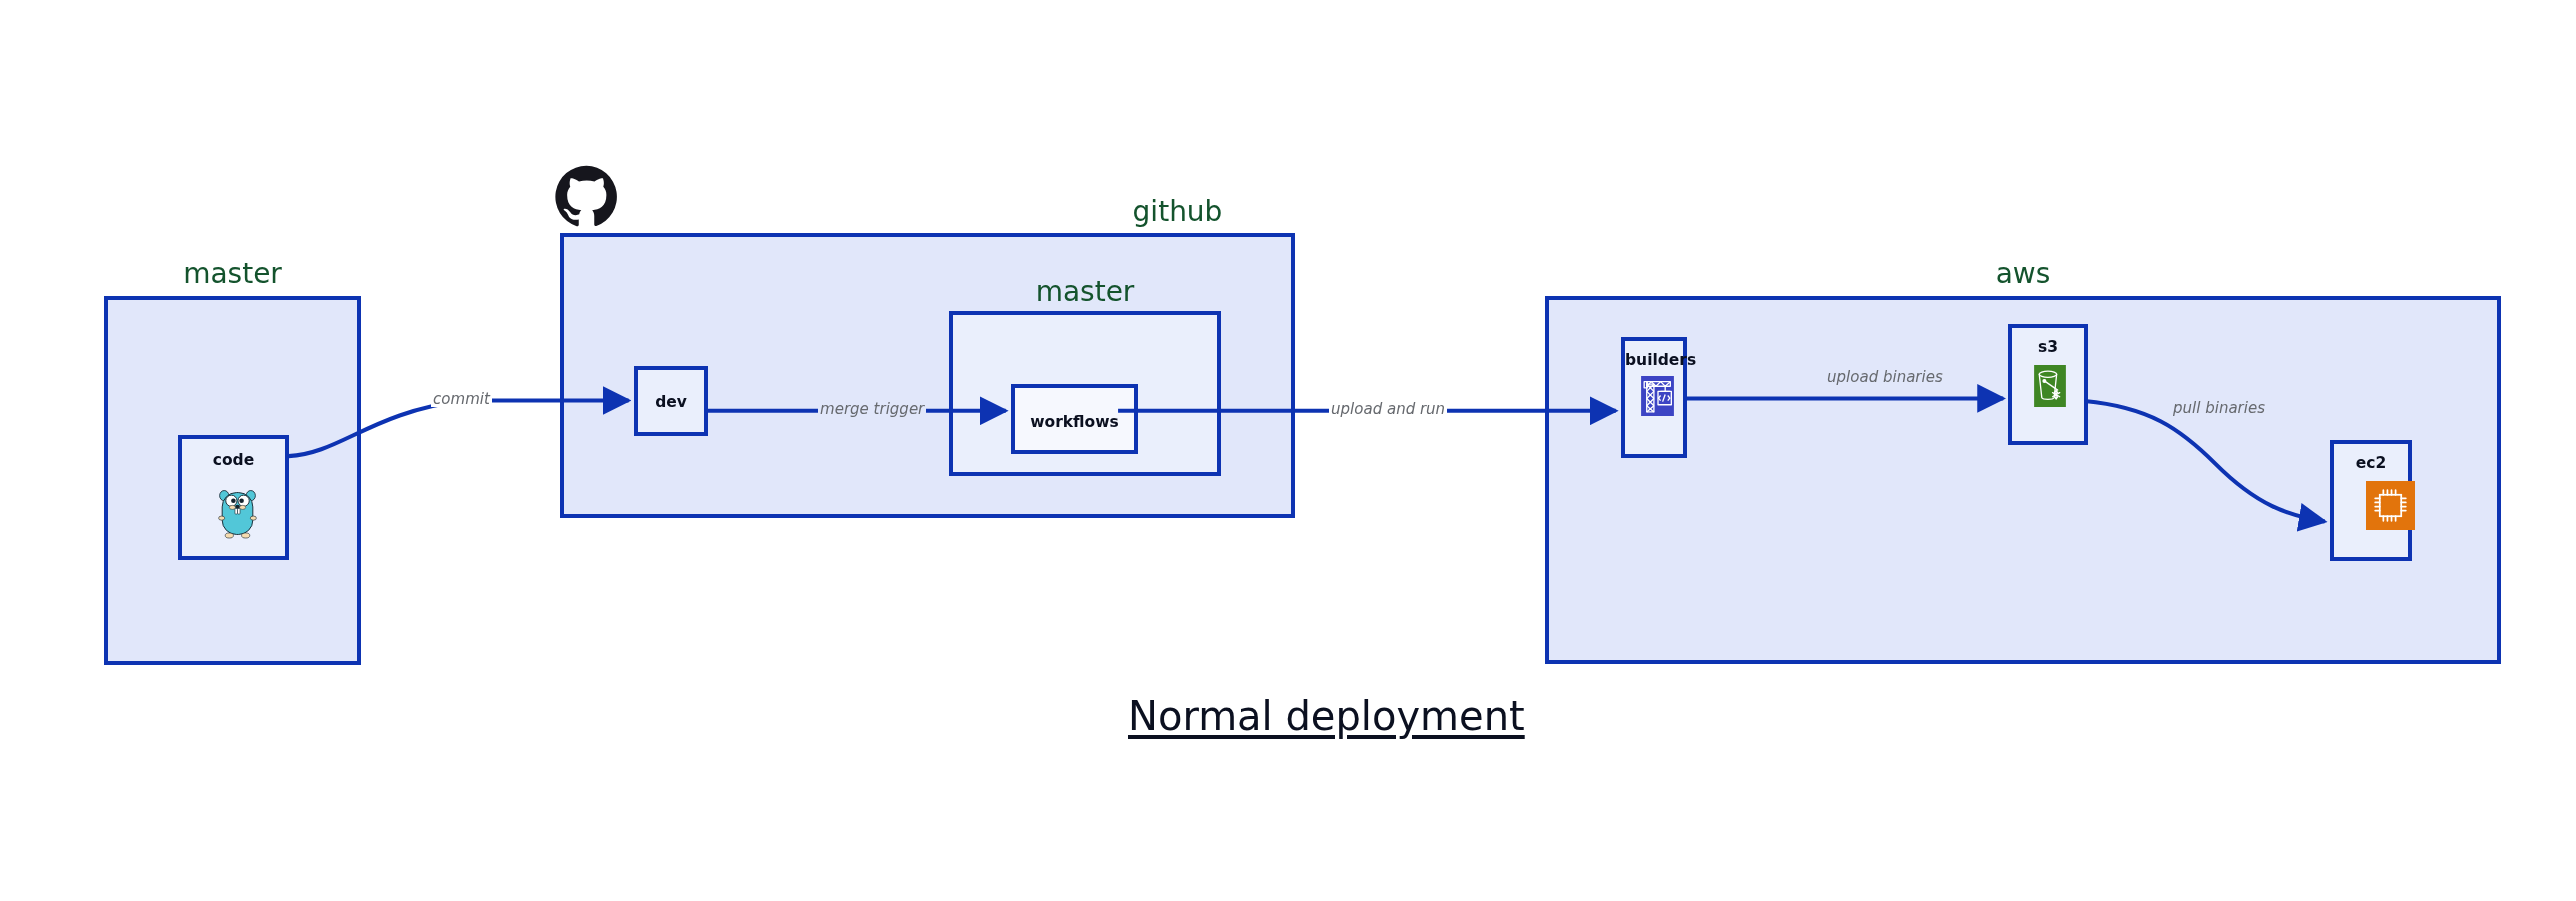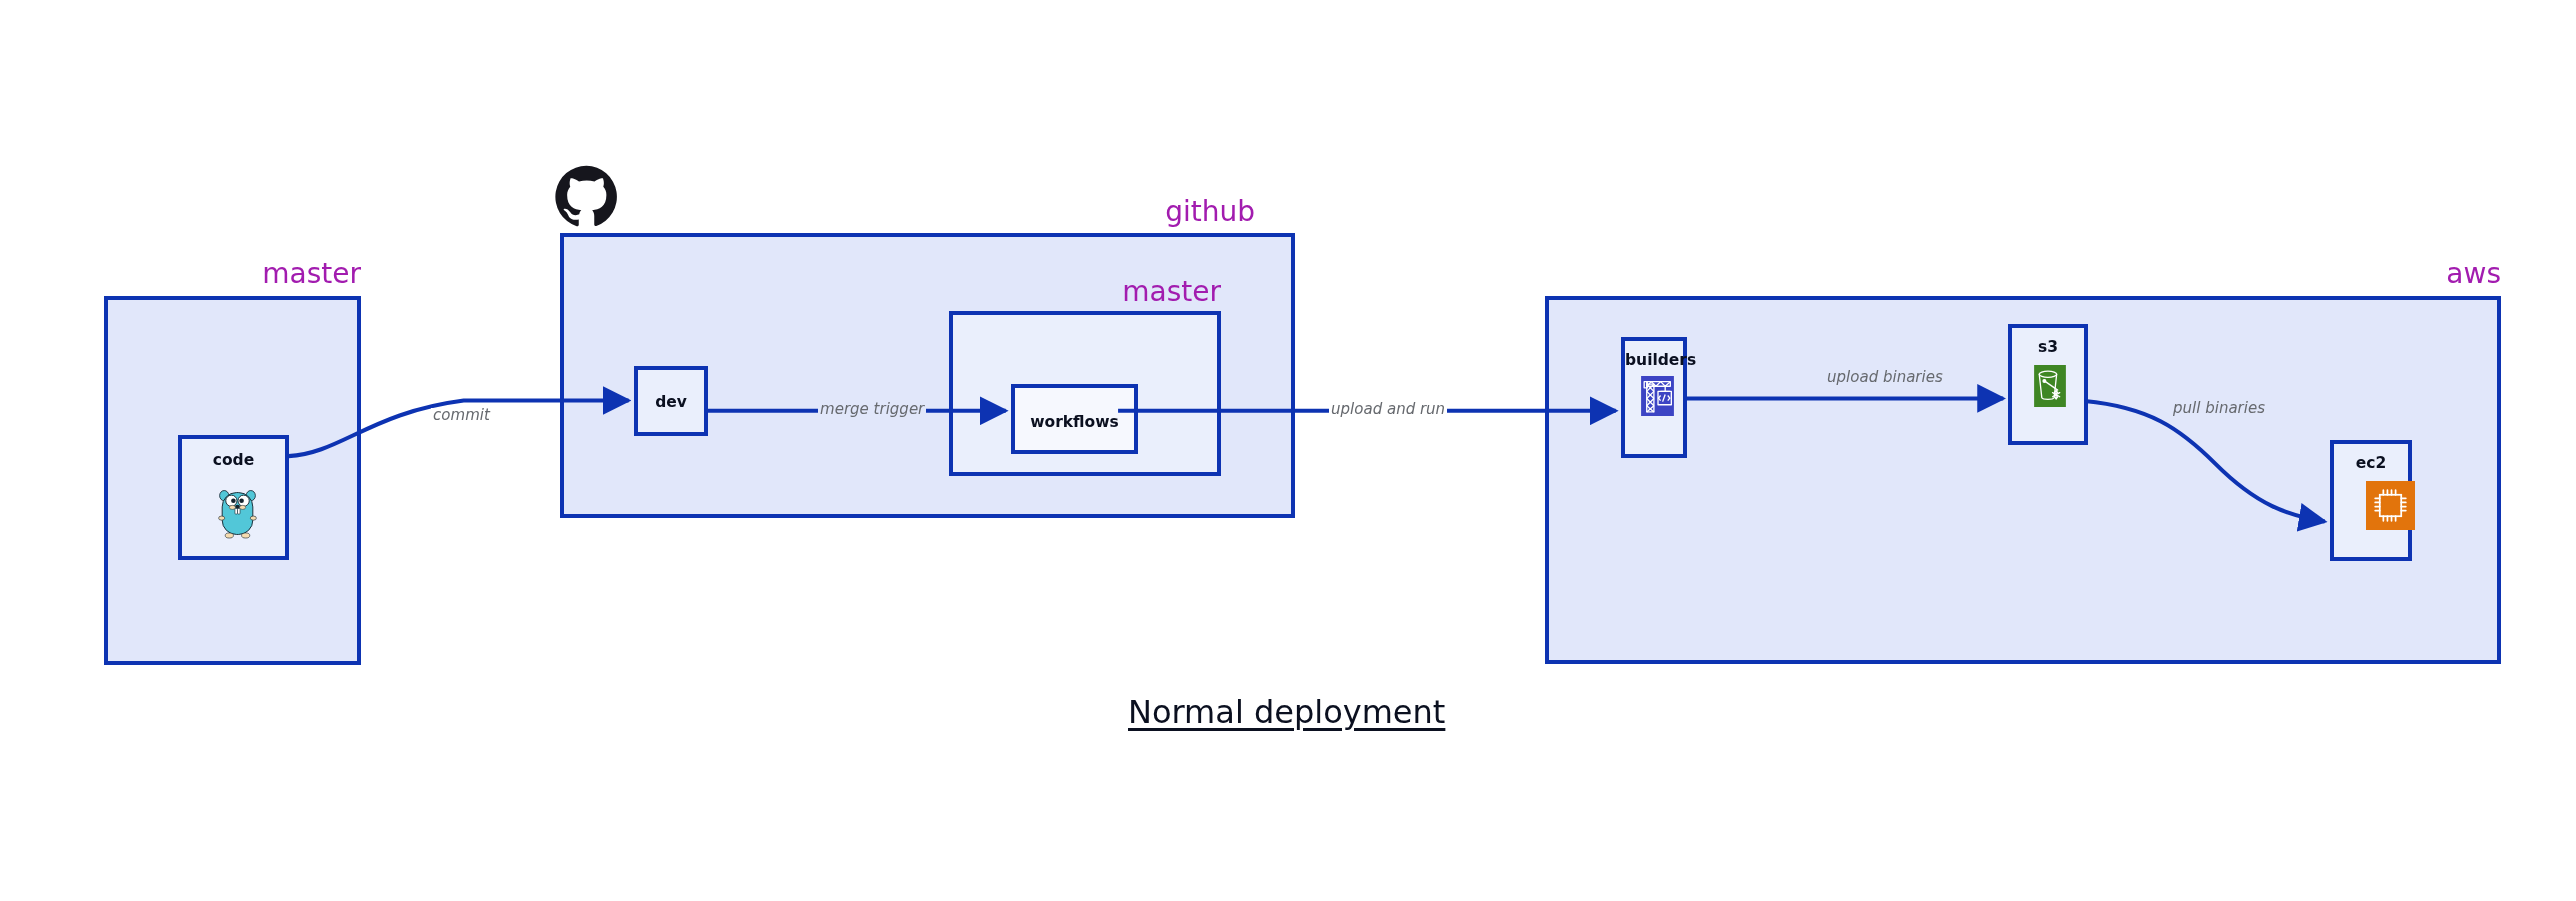--- a/index.html
+++ b/index.html
@@ -20,26 +20,26 @@
   }
 
   .group-box {
     position: absolute;
     background: #e1e7fa;
     border: 4.1px solid #0d33b2;
     box-sizing: border-box;
   }
   .group-label {
     position: absolute;
-    color: #a21caf;
+    color: #14532d;
     font-size: 28px;
     font-weight: 400;
     line-height: 1;
     white-space: nowrap;
-    text-align: right;
+    text-align: center;
   }
   .node-box {
     position: absolute;
     background: #eaeffc;
     border: 4.1px solid #0d33b2;
     box-sizing: border-box;
   }
   .node-box.white { background: #f6f8fe; }
   .node-label {
     position: absolute;
@@ -61,21 +61,21 @@
     white-space: nowrap;
     background: #ffffff;
     padding: 0 2.1px;
   }
   .edge-label.on-blue  { background: #e1e7fa; }
   .edge-label.no-bg    { background: transparent; }
 
   #title {
     position: absolute;
     color: #0b1020;
-    font-size: 32px;
+    font-size: 40px;
     font-weight: 400;
     line-height: 1;
     text-decoration: underline;
     text-underline-offset: 5.2px;
     white-space: nowrap;
   }
 
   svg.overlay {
     position: absolute;
     left: 0;
@@ -217,21 +217,21 @@
 
     <path d="M 1374 797 L 1952 797" fill="none" stroke="#0d33b2" stroke-width="8" marker-end="url(#arrow)"></path>
 
     <path d="M 2170 797 L 3136 797" fill="none" stroke="#0d33b2" stroke-width="8" marker-end="url(#arrow)"></path>
 
     <path d="M 3274 773 L 3888 773" fill="none" stroke="#0d33b2" stroke-width="8" marker-end="url(#arrow)"></path>
 
     <path d="M 4046 778 C 4170 790 4230 830 4300 900 C 4380 980 4440 1000 4512 1012" fill="none" stroke="#0d33b2" stroke-width="8" marker-end="url(#arrow)"></path>
   </svg>
 
-  <div class="edge-label" style="left:431px; top:392px;margin-top:16px;">commit</div>
+  <div class="edge-label" style="left:431px; top:392px;">commit</div>
 
   <div class="edge-label on-blue" style="left:818px; top:402px;">merge trigger</div>
 
   <div class="edge-label" style="left:1329px; top:402px;">upload and run</div>
 
   <div class="edge-label on-blue" style="left:1825px; top:370px;">upload binaries</div>
 
   <div class="edge-label on-blue no-bg" style="left:2171px; top:401px;">pull binaries</div>
 
   <div id="title" style="left:1128px; top:696px;">Normal deployment</div>

